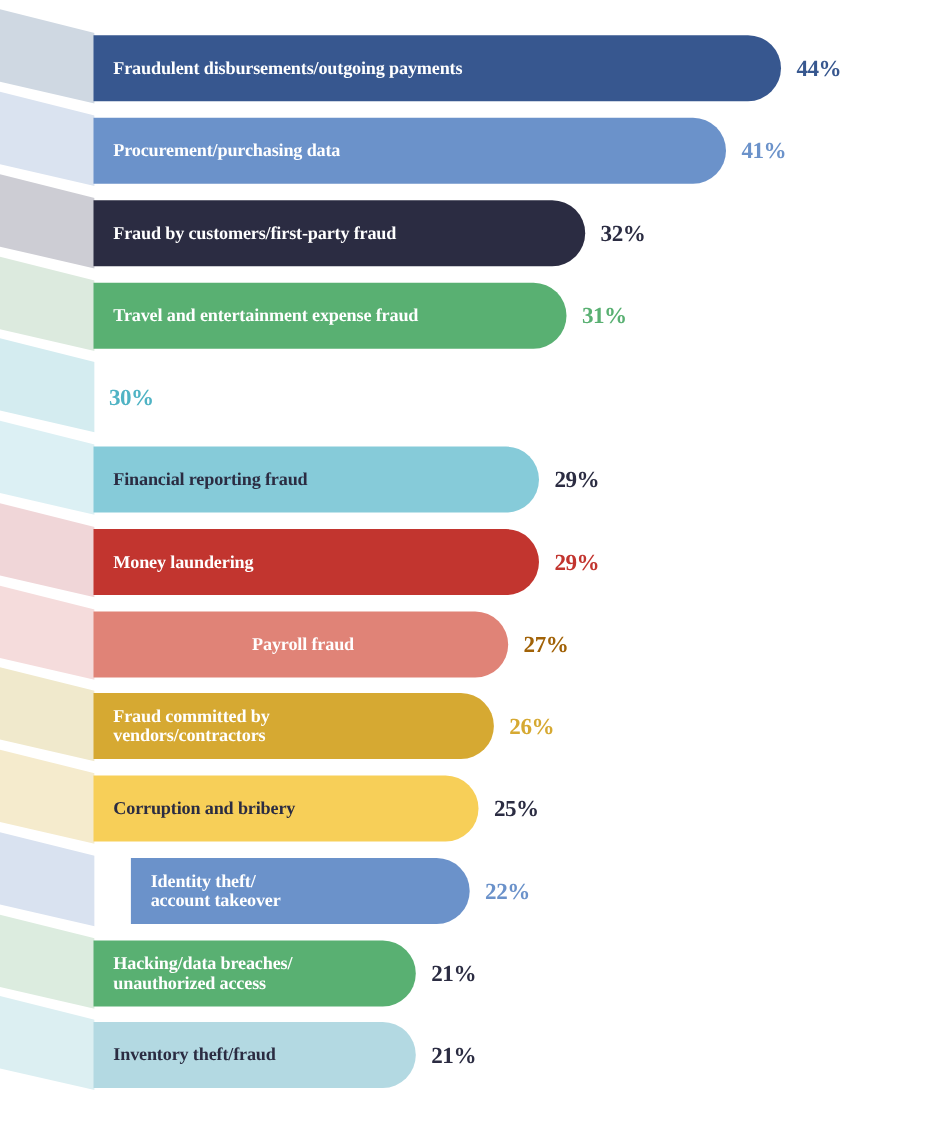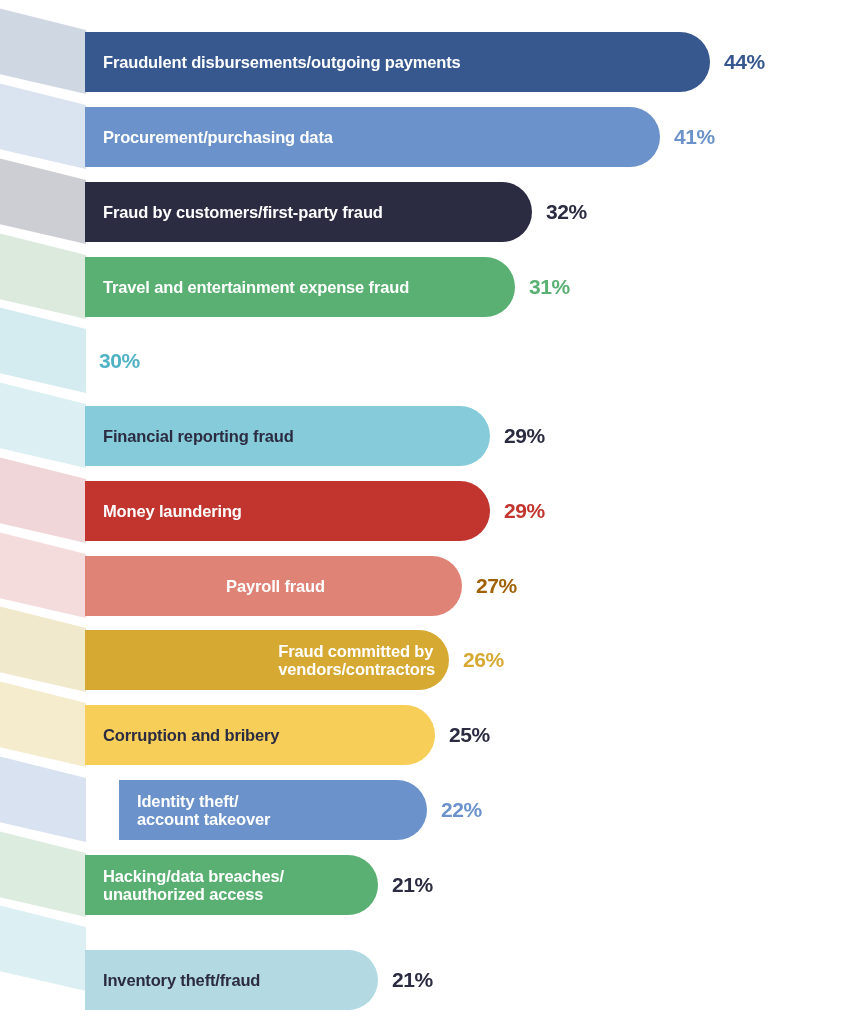--- a/index.html
+++ b/index.html
@@ -9,20 +9,21 @@
     background:#ffffff;
     font-family:"Liberation Sans", sans-serif;
     overflow:hidden;
     position:relative;
   }
   #chart-root{
     position:relative;
     width:860px;
     height:803px;
     background:#ffffff;
+    font-family:Liberation Serif, serif;
   }
   
   #ribbon-layer{
     position:absolute;
     left:0; top:0;
     width:86px; height:1024px;
     pointer-events:none;
   }
   
   .bar-row{
@@ -119,21 +120,21 @@
         </div>
         <span class="bar-value" style="color: rgb(194, 53, 47);">29%</span>
       </div>
       <div class="bar-row" style="top: 556px;">
         <div class="bar" style="width: 377px; background: rgb(224, 131, 119); justify-content: center;">
           <span class="bar-label" style="color: rgb(255, 255, 255);">Payroll fraud</span>
         </div>
         <span class="bar-value" style="color: #a16207;">27%</span>
       </div>
       <div class="bar-row" style="top: 630px;">
-        <div class="bar" style="width: 364px; background: rgb(214, 169, 50); justify-content: flex-end;">
+        <div class="bar" style="width: 364px; background: rgb(214, 169, 50);">
           <span class="bar-label" style="color: rgb(255, 255, 255);">Fraud committed by
 vendors/contractors</span>
         </div>
         <span class="bar-value" style="color: rgb(214, 169, 50);">26%</span>
       </div>
       <div class="bar-row" style="top: 705px;">
         <div class="bar" style="width: 350px; background: rgb(247, 207, 88);">
           <span class="bar-label" style="color: rgb(43, 44, 66);">Corruption and bribery</span>
         </div>
         <span class="bar-value" style="color: rgb(43, 44, 66);">25%</span>
@@ -145,21 +146,21 @@
         </div>
         <span class="bar-value" style="color: rgb(107, 146, 202);">22%</span>
       </div>
       <div class="bar-row" style="top: 855px;">
         <div class="bar" style="width: 293px; background: rgb(89, 176, 114);">
           <span class="bar-label" style="color: rgb(255, 255, 255);">Hacking/data breaches/
 unauthorized access</span>
         </div>
         <span class="bar-value" style="color: rgb(43, 44, 66);">21%</span>
       </div>
-      <div class="bar-row" style="top: 950px;">
+      <div class="bar-row" style="top: 929px;">
         <div class="bar" style="width: 293px; background: rgb(179, 217, 226);">
           <span class="bar-label" style="color: rgb(43, 44, 66);">Inventory theft/fraud</span>
         </div>
         <span class="bar-value" style="color: rgb(43, 44, 66);">21%</span>
       </div>
     </div>
 
 </div>
 
 </body></html>

